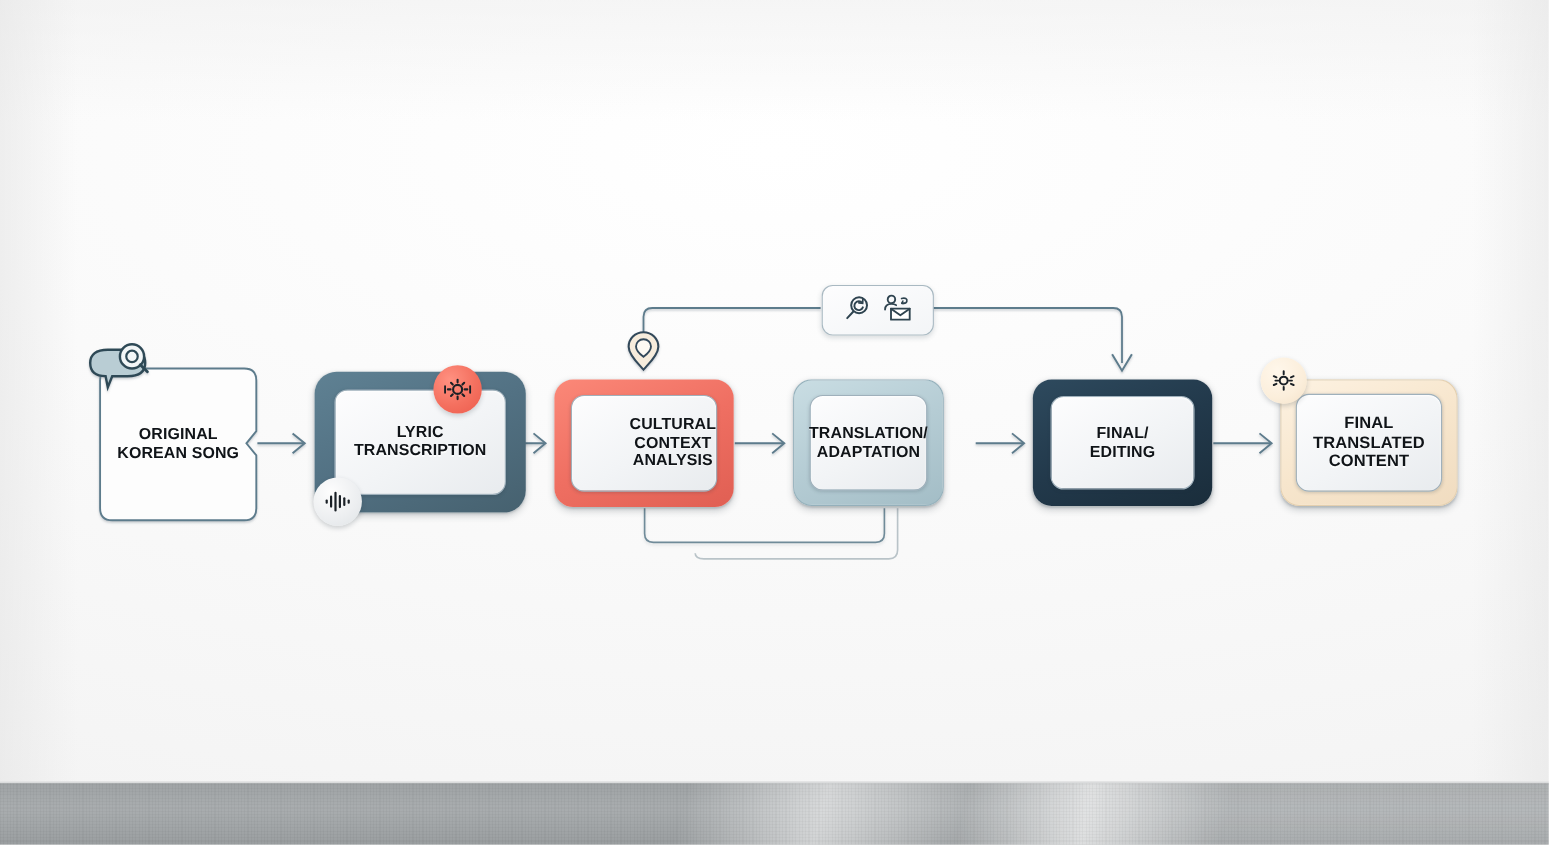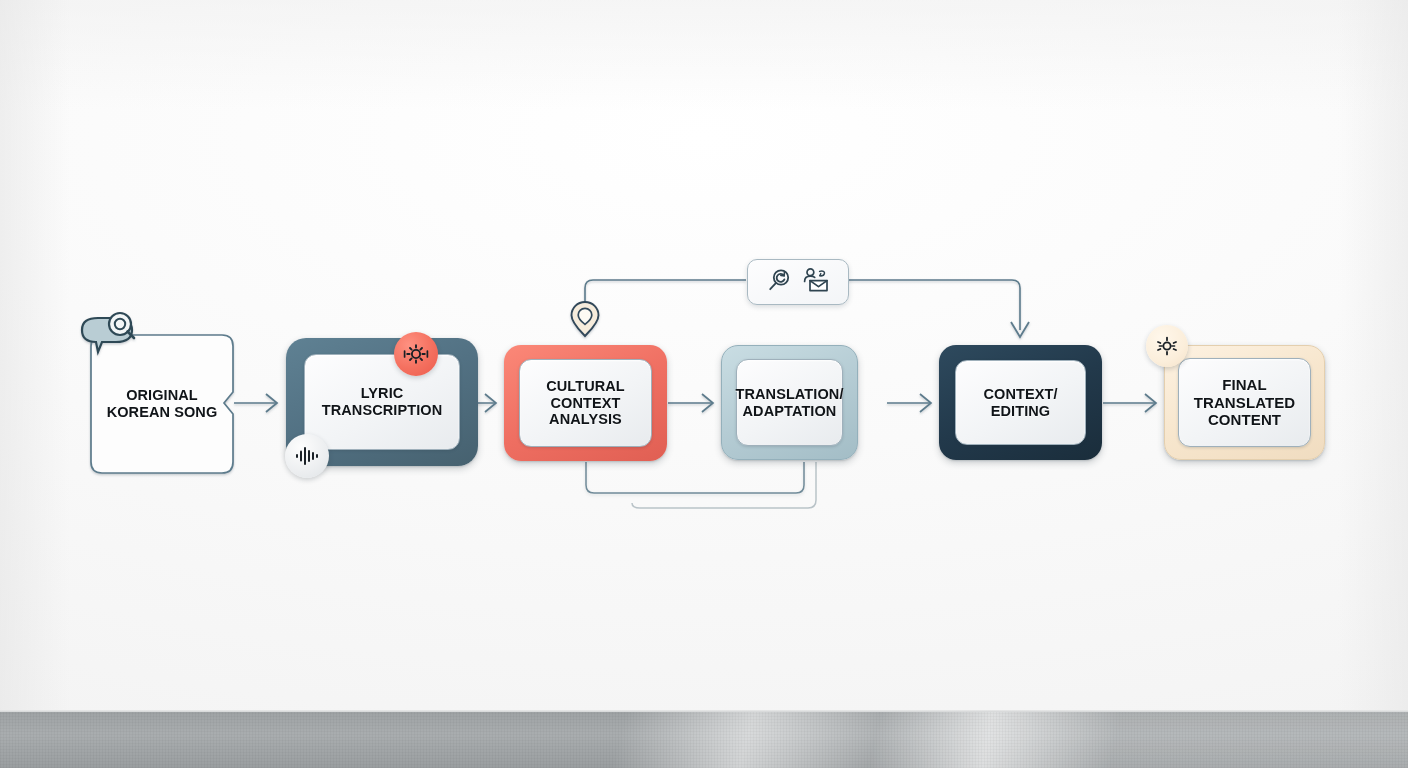--- a/index.html
+++ b/index.html
@@ -196,21 +196,21 @@
           <path d="M11 3 V19"></path>
         <path d="M15 6 V16"></path>
           <path d="M19 8 V14"></path>
           <path d="M23 10 V12"></path>
       </g>
     </svg>
   </div>
 
   <div class="node" style="left:504px;top:345px;width:163px;height:116px;">
     <div class="frame" style="background:linear-gradient(155deg,#fb8878 0%,#ef6f62 50%,#e05f53 100%);border-radius:17px;"></div>
-    <div class="inner" style="left:15px;top:14px;right:15px;bottom:14px;">
+    <div class="inner" style="left:15px;top:14px;right:15px;bottom:14px;justify-content:flex-end;">
       <div class="label" style="font-size:14.5px;">CULTURAL
 CONTEXT
 ANALYSIS</div>
     </div>
   </div>
 
   <div id="pin">
     <svg width="32" height="38" viewBox="0 0 32 38" style="overflow:visible;">
       <g filter="url(#softsh)">
         <path d="M16 2 C8.3 2 2.5 8 2.5 15.2 C2.5 23 12 31.5 16 36 C20 31.5 29.5 23 29.5 15.2 C29.5 8 23.7 2 16 2 Z" fill="#f6ecdc" stroke="#32485a" stroke-width="1.9"></path>
@@ -249,21 +249,21 @@
           <path d="M18.6 4.4 C21.8 3.4 24 4.6 23.4 6.8 C23 8.4 21 9 19 8.6" stroke-width="1.5"></path>
           <path d="M19.8 6.6 L18.8 8.8 L21.4 8.6" stroke-width="1.4"></path>
         </g>
       </svg>
     </span>
   </div>
 
   <div class="node" style="left:939px;top:345px;width:163px;height:115px;">
     <div class="frame" style="background:linear-gradient(155deg,#2e4a5e 0%,#22394b 50%,#1a2d3b 100%);border-radius:17px;"></div>
     <div class="inner" style="left:16px;top:15px;right:16px;bottom:15px;">
-      <div class="label" style="font-size:14.5px;">CONTEXT/
+      <div class="label" style="font-size:14.5px;">FINAL/
 EDITING</div>
     </div>
   </div>
 
   <div class="node" style="left:1164px;top:345px;width:161px;height:115px;">
     <div class="frame" style="background:linear-gradient(155deg,#fdf2e2 0%,#f7e6cd 50%,#f0dcc0 100%);
                 border-radius:17px;border:1px solid #e4cfae;"></div>
     <div class="inner" style="left:14px;top:13px;right:14px;bottom:13px;">
       <div class="label" style="font-size:15px;">FINAL
 TRANSLATED

